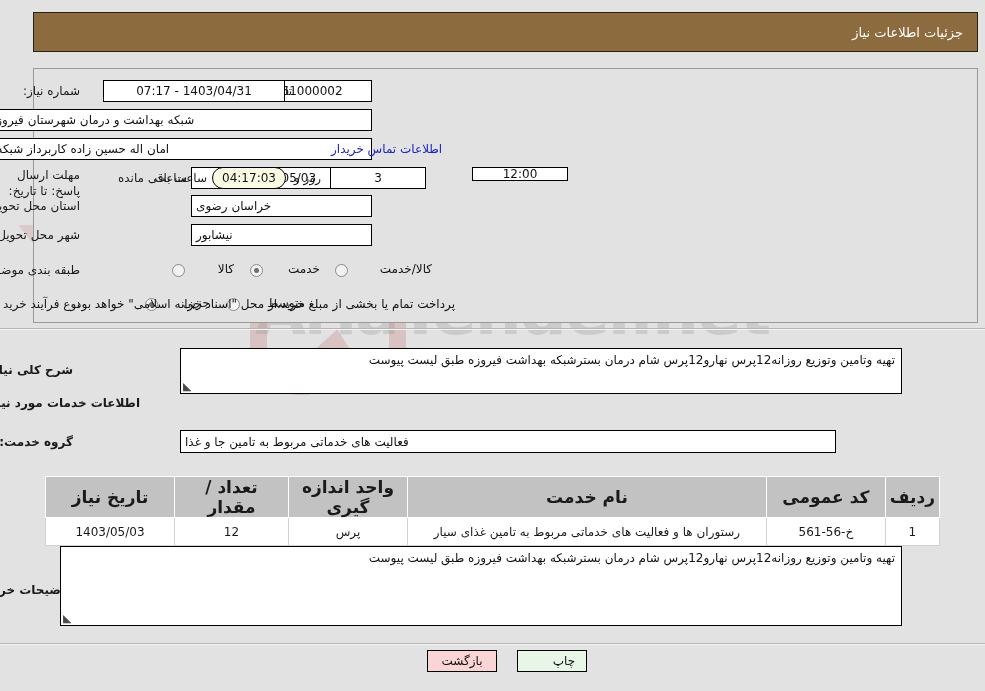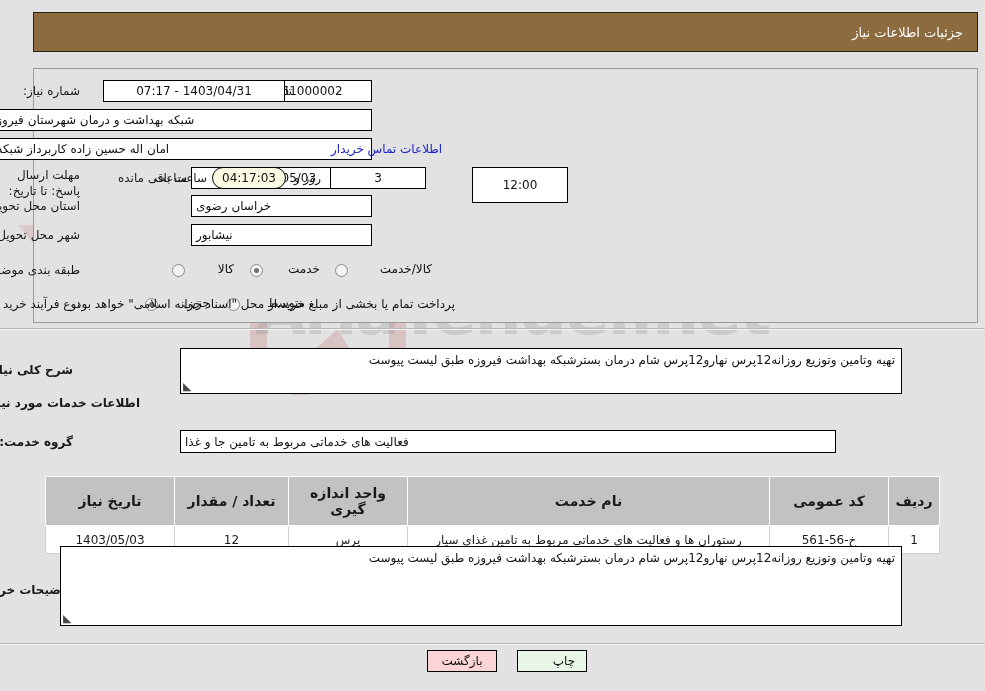--- a/index.html
+++ b/index.html
@@ -163,24 +163,24 @@
     left:45px;top:476px;width:895px;
     border-collapse:collapse;
     background:#ffffff;
     z-index:3;
     font-size:12px;
   }
   .tbl th{
     background:#c2c2c2;
     border:1px solid #ffffff;
     font-weight:bold;
-    font-size:14px;
+    font-size:17px;
     height:28px;
     color:#1a1a1a;
-    padding:8px 4px;
+    padding:0 4px;
   }
   .tbl td{
     border:1px solid #d2d2d2;
     height:27px;
     text-align:center;
     color:#1a1a1a;
     padding:0 4px;
     background:#ffffff;
   }
   
@@ -221,21 +221,21 @@
 <div class="lbl" style="right:905px;top:113px;">نام دستگاه خریدار:</div>
 <div class="fld right" style="right:613px;top:109px;width:387px;height:22px;">شبکه بهداشت و درمان شهرستان فیروزه</div>
 
 <div class="lbl" style="right:905px;top:142px;">ایجاد کننده درخواست:</div>
 <div class="fld right" style="right:613px;top:138px;width:558px;height:22px;">امان اله حسین زاده کاربرداز شبکه بهداشت و درمان شهرستان فیروزه</div>
 <div class="link" style="left:331px;top:142px;">اطلاعات تماس خریدار</div>
 
 <div class="lbl" style="right:905px;top:167px;line-height:16px;text-align:right;width:90px;white-space:normal;">مهلت ارسال پاسخ: تا تاریخ:</div>
 <div class="fld center" style="right:613px;top:167px;width:181px;height:22px;">1403/05/03</div>
 <div class="lbl" style="right:798px;top:171px;left:auto;">ساعت</div>
-<div class="fld center" style="left:472px;top:167px;width:96px;height:36px;">12:00</div>
+<div class="fld center" style="left:472px;top:167px;width:96px;height:14px;">12:00</div>
 <div class="fld center" style="left:330px;top:167px;width:96px;height:22px;">3</div>
 <div class="lbl" style="left:294px;top:171px;">روز و</div>
 <div class="fld center yellow" style="left:212px;top:167px;width:74px;height:22px;">04:17:03</div>
 <div class="lbl" style="left:118px;top:171px;">ساعت باقی مانده</div>
 
 <div class="lbl" style="right:905px;top:199px;">استان محل تحویل:</div>
 <div class="fld right" style="right:613px;top:195px;width:181px;height:22px;text-align:center;">خراسان رضوی</div>
 
 <div class="lbl" style="right:905px;top:228px;">شهر محل تحویل:</div>
 <div class="fld right" style="right:613px;top:224px;width:181px;height:22px;">نیشابور</div>

